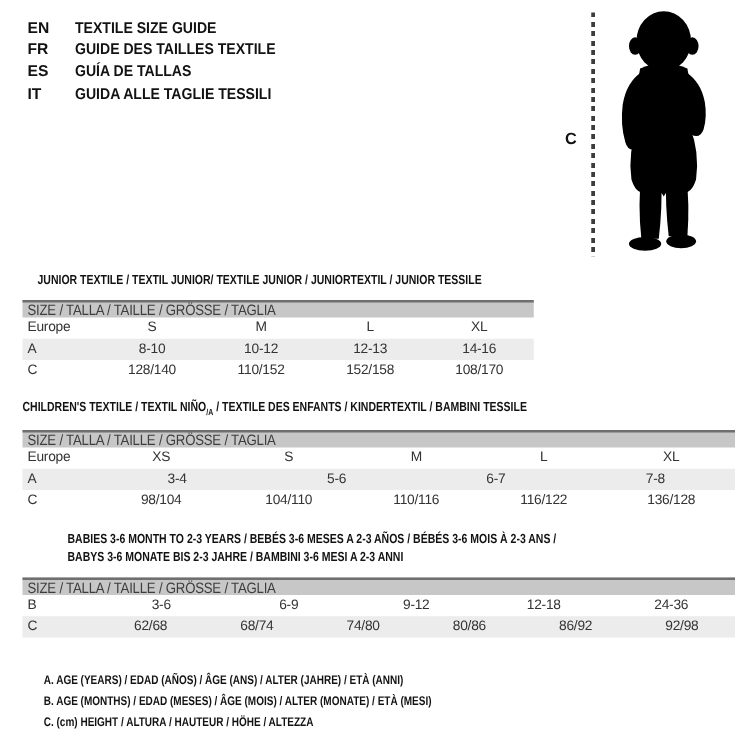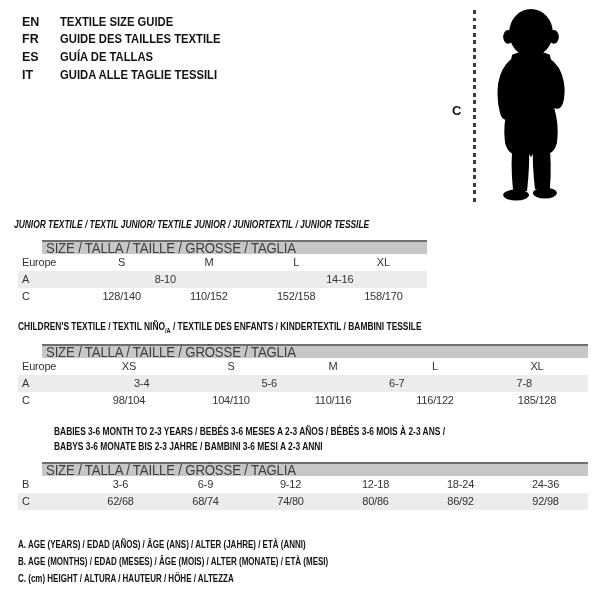--- a/index.html
+++ b/index.html
@@ -33,28 +33,28 @@
   .silhouette{position:absolute;left:487px;top:8px;width:88px;height:199px;}
   .silhouette svg{width:100%;height:100%;}
 
   
   .sec-title{position:absolute;font-weight:bold;font-size:10.5px;color:var(--title-text);line-height:15px;}
   .sec-title sub{font-size:7px;}
 
   
   .size-table{position:absolute;font-size:11px;letter-spacing:-.2px;}
   .thead{height:12px;background:var(--header-bar-bg);border-top:2px solid var(--header-bar-border);
-    line-height:12px;padding-left:4px;color:#3d3d3d;font-size:15px;margin-left:24px;}
+    line-height:12px;padding-left:4px;color:#3d3d3d;font-size:12px;}
   .trow{display:flex;height:17px;line-height:17px;}
   .trow.stripe{background:var(--stripe-bg);}
   .tcell{flex:1 1 0;text-align:center;overflow:hidden;}
   .tcell.label{flex:0 0 56px;text-align:left;padding-left:4px;}
 
   
-  .footnotes{position:absolute;left:18px;top:536px;text-decoration:underline;}
+  .footnotes{position:absolute;left:35px;top:536px;text-decoration:underline;}
   .footnote{height:17px;line-height:17px;font-weight:bold;font-size:10px;color:var(--title-text);}
 </style>
 </head>
 <body>
 
 <div class="canvas">
 
   <div class="lang">
     <div class="lang-row">
       <span class="lang-code">EN</span>
@@ -87,46 +87,48 @@
         <path d="M 62 50 Q 74 58 77 74 Q 79 86 76 96 Q 73 104 66 100 Q 61 97 62 88 Q 63 74 60 62 Z"></path>
         <path d="M 23 94 Q 44 106 65 94 Q 73 114 70 136 Q 66 150 55 146 Q 47 143 44 150 Q 41 143 33 146 Q 22 150 18 136 Q 15 114 23 94 Z"></path>
         <path d="M 26 132 L 42 136 Q 43 158 40 184 L 26 184 Q 23 156 26 132 Z"></path>
         <path d="M 46 136 L 62 132 Q 65 156 63 182 L 48 182 Q 45 156 46 136 Z"></path>
         <ellipse cx="29" cy="188" rx="13" ry="5.5"></ellipse>
         <ellipse cx="58" cy="186" rx="12" ry="5.5"></ellipse>
       </g>
     </svg>
   </div>
 
-  <div class="sec-title" style="left:14px;top:217px;font-style:italic;">
+  <div class="sec-title" style="left:30px;top:217px;">
     <span class="cond">JUNIOR TEXTILE / TEXTIL JUNIOR/ TEXTILE JUNIOR / JUNIORTEXTIL / JUNIOR TESSILE</span>
   </div>
   <div class="size-table" style="left:18px;top:240px;width:409px;">
     <div class="thead">
       <span class="cond-sm">SIZE / TALLA / TAILLE / GRÖSSE / TAGLIA</span>
     </div>
     <div>
         <div class="trow">
           <div class="tcell label">Europe</div>
           <div class="tcell">S</div>
           <div class="tcell">M</div>
           <div class="tcell">L</div>
           <div class="tcell">XL</div>
         </div>
         <div class="trow stripe">
           <div class="tcell label">A</div>
           <div class="tcell">8-10</div>
+          <div class="tcell">10-12</div>
+          <div class="tcell">12-13</div>
           <div class="tcell">14-16</div>
         </div>
         <div class="trow">
           <div class="tcell label">C</div>
           <div class="tcell">128/140</div>
           <div class="tcell">110/152</div>
           <div class="tcell">152/158</div>
-          <div class="tcell">158/170</div>
+          <div class="tcell">108/170</div>
         </div>
       </div>
   </div>
 
   <div class="sec-title" style="left:18px;top:319px;">
     <span class="cond"><span>CHILDREN'S TEXTILE / TEXTIL NIÑO</span><sub>/A</sub><span> / TEXTILE DES ENFANTS / KINDERTEXTIL / BAMBINI TESSILE</span></span>
   </div>
   <div class="size-table" style="left:18px;top:344px;width:570px;">
     <div class="thead">
       <span class="cond-sm">SIZE / TALLA / TAILLE / GRÖSSE / TAGLIA</span>
@@ -146,41 +148,40 @@
           <div class="tcell">5-6</div>
           <div class="tcell">6-7</div>
           <div class="tcell">7-8</div>
         </div>
         <div class="trow">
           <div class="tcell label">C</div>
           <div class="tcell">98/104</div>
           <div class="tcell">104/110</div>
           <div class="tcell">110/116</div>
           <div class="tcell">116/122</div>
-          <div class="tcell">185/128</div>
+          <div class="tcell">136/128</div>
         </div>
       </div>
   </div>
 
   <div class="sec-title" style="left:18px;top:424px;margin-left:36px;">
     <span class="cond">BABIES 3-6 MONTH TO 2-3 YEARS / BEBÉS 3-6 MESES A 2-3 AÑOS / BÉBÉS 3-6 MOIS À 2-3 ANS /</span><br>
     <span class="cond">BABYS 3-6 MONATE BIS 2-3 JAHRE / BAMBINI 3-6 MESI A 2-3 ANNI</span>
   </div>
   <div class="size-table" style="left:18px;top:462px;width:570px;">
     <div class="thead">
       <span class="cond-sm">SIZE / TALLA / TAILLE / GRÖSSE / TAGLIA</span>
     </div>
     <div>
         <div class="trow">
           <div class="tcell label">B</div>
           <div class="tcell">3-6</div>
           <div class="tcell">6-9</div>
           <div class="tcell">9-12</div>
           <div class="tcell">12-18</div>
-          <div class="tcell">18-24</div>
           <div class="tcell">24-36</div>
         </div>
         <div class="trow stripe">
           <div class="tcell label">C</div>
           <div class="tcell">62/68</div>
           <div class="tcell">68/74</div>
           <div class="tcell">74/80</div>
           <div class="tcell">80/86</div>
           <div class="tcell">86/92</div>
           <div class="tcell">92/98</div>

